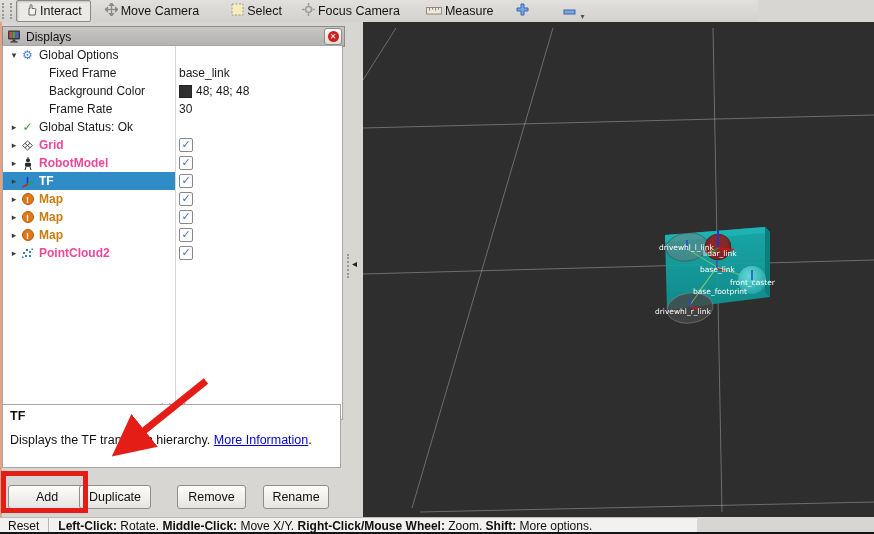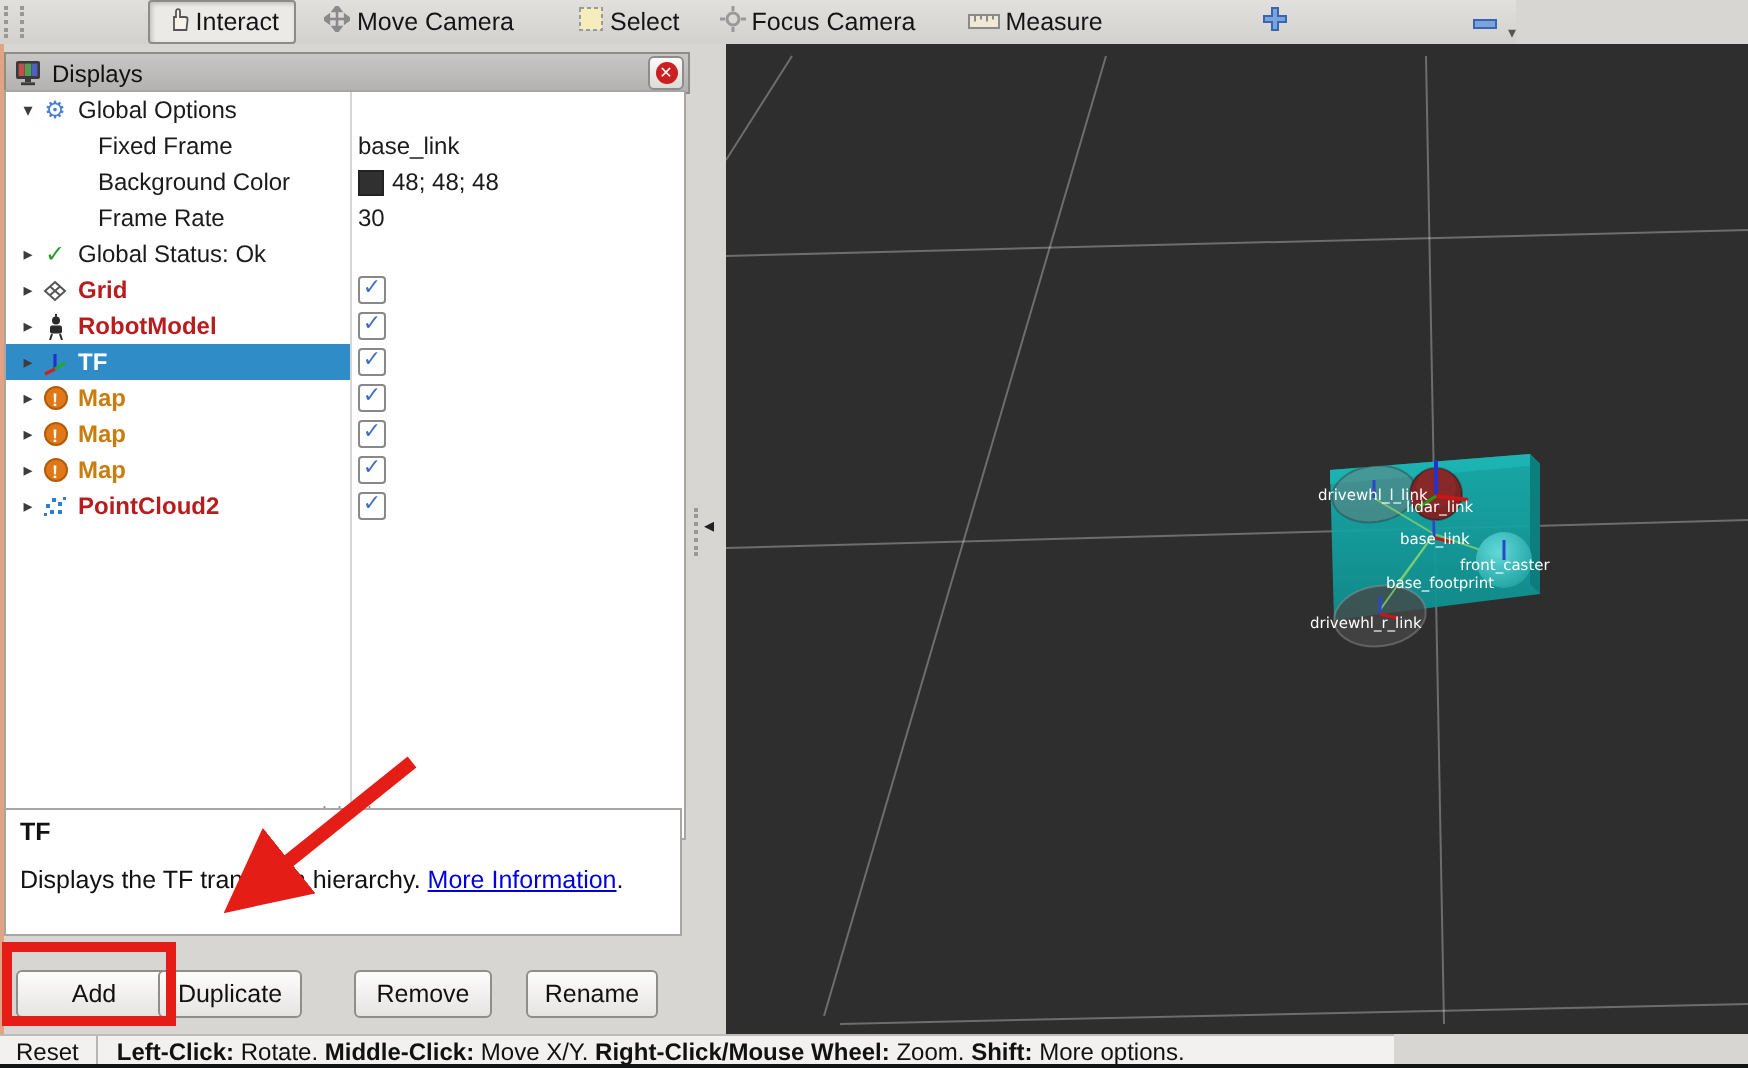--- a/index.html
+++ b/index.html
@@ -3,21 +3,21 @@
 <meta charset="utf-8">
 <style>
   html,body{margin:0;padding:0;}
   body{width:874px;height:534px;position:relative;overflow:hidden;
        font-family:"Liberation Sans","DejaVu Sans",sans-serif;
        background:#d8d6d3;-webkit-font-smoothing:antialiased;}
 
   
   .toolbar{position:absolute;left:0;top:0;width:758px;height:22px;
            background:linear-gradient(#e2e0dd,#d3d1ce);display:flex;align-items:center;
-           border-bottom:1px solid #bdbbb8;font-size:12.5px;color:#141414;justify-content:space-between;}
+           border-bottom:1px solid #bdbbb8;font-size:12.5px;color:#141414;}
   .tool-handle{width:6px;height:16px;margin-left:2px;
                border-left:2px dotted #9a9895;border-right:2px dotted #9a9895;}
   .tool-item{display:flex;align-items:center;gap:3px;height:20px;white-space:nowrap;}
   .tool-item.pressed{background:#eceae7;border:1px solid #8d8b88;border-radius:2px;
                      padding:0 8px;box-shadow:inset 1px 1px 2px rgba(0,0,0,.18);}
   .tool-dd{font-size:8px;color:#555;margin:10px 0 0 2px;}
 
   
   .left-panel{position:absolute;left:0;top:22px;width:363px;height:495px;
               background:#d8d6d3;border-left:2px solid #e2a284;}
@@ -36,21 +36,21 @@
         border:1px solid #a8a6a4;box-sizing:border-box;overflow:hidden;}
   .tree .coldiv{position:absolute;left:172px;top:0;bottom:0;width:1px;background:#d8d6d4;}
   .trow{position:relative;display:flex;height:18px;align-items:center;font-size:12px;color:#1a1a1a;}
   .c1{width:172px;height:18px;display:flex;align-items:center;box-sizing:border-box;}
   .c2{flex:1;height:18px;display:flex;align-items:center;padding-left:4px;gap:4px;}
   .trow.selected .c1{background:#308cc6;}
   .trow.selected .tlabel{color:#fff;}
   .twisty{width:12px;margin-left:5px;font-size:9px;color:#3c3c3c;text-align:center;flex:none;}
   .ticon{width:15px;margin-right:4px;display:flex;justify-content:center;flex:none;}
   .tlabel{white-space:nowrap;}
-  .tlabel.blue{color:#b91c1c;font-weight:bold;}
+  .tlabel.blue{color:#ec4899;font-weight:bold;}
   .tlabel.orange{color:#c87d0e;font-weight:bold;}
   .prop .tlabel{margin-left:46px;}
   .tval{font-size:12px;color:#1a1a1a;}
   .swatch{width:11px;height:11px;background:#303030;border:1px solid #222;display:inline-block;}
   .cb{width:12px;height:12px;background:#fff;border:1px solid #8a8886;border-radius:2px;
       font-size:11px;line-height:11px;text-align:center;color:#3a6fc4;font-weight:bold;}
   .warn{display:inline-block;width:12px;height:12px;border-radius:50%;background:#e07818;
         border:1px solid #b05c08;color:#fff;font-weight:bold;font-size:9px;line-height:12px;
         text-align:center;box-sizing:border-box;}
   .splitter-dots{position:absolute;left:150px;top:376px;width:44px;font-size:9px;color:#8a8886;

